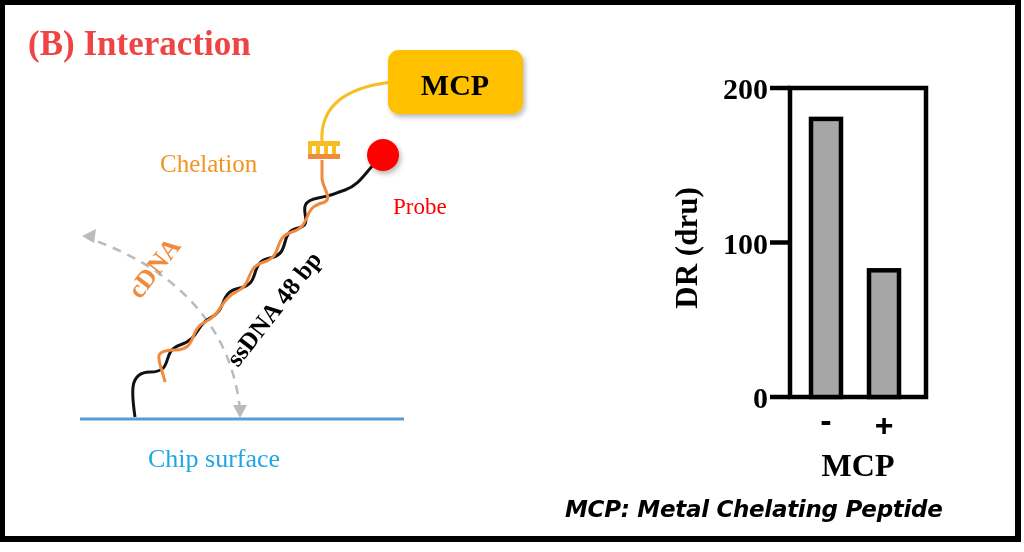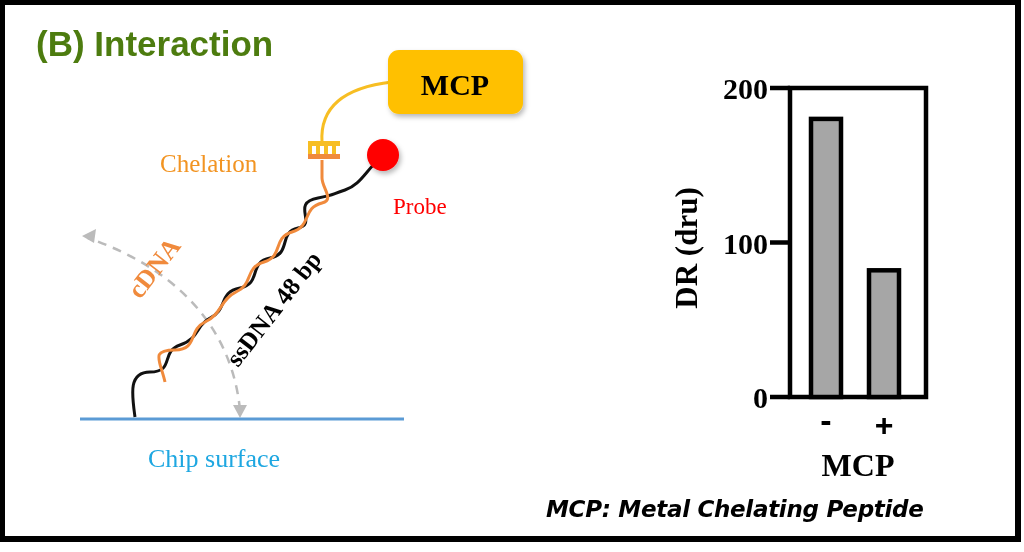--- a/index.html
+++ b/index.html
@@ -1,20 +1,20 @@
 <!DOCTYPE html>
 <html><head>
 <meta charset="utf-8">
 <style>
   html, body { margin: 0; padding: 0; background: #ffffff; }
   body { width: 1024px; height: 552px; position: relative; overflow: hidden; font-family: "Liberation Serif", serif; }
   .frame { position: absolute; left: 0; top: 0; width: 1010px; height: 531px; border: 5px solid #000; border-right-width: 6px; border-bottom-width: 6px; background: #fff; }
   svg.art { position: absolute; left: 0; top: 0; }
-  .title { position: absolute; left: 28px; top: 24px; font-family: Liberation Sans, sans-serif; font-weight: bold; font-size: 35px; color: #4d7c0f; white-space: nowrap; margin-left: 8px; }
-  .caption { position: absolute; left: 546px; top: 496px; font-family: "DejaVu Sans", sans-serif; font-weight: bold; font-style: italic; font-size: 23px; color: #000; white-space: nowrap; letter-spacing: -0.3px; }
+  .title { position: absolute; left: 28px; top: 24px; font-family: Liberation Serif, serif; font-weight: bold; font-size: 35px; color: #ef4444; white-space: nowrap; }
+  .caption { position: absolute; left: 565px; top: 496px; font-family: "DejaVu Sans", sans-serif; font-weight: bold; font-style: italic; font-size: 23px; color: #000; white-space: nowrap; letter-spacing: -0.3px; }
 </style>
 </head>
 <body>
 
 <div class="frame"></div>
 
 <div class="title">(B) Interaction</div>
 
 <svg class="art" width="1024" height="552" viewBox="0 0 1024 552">
   <defs>

